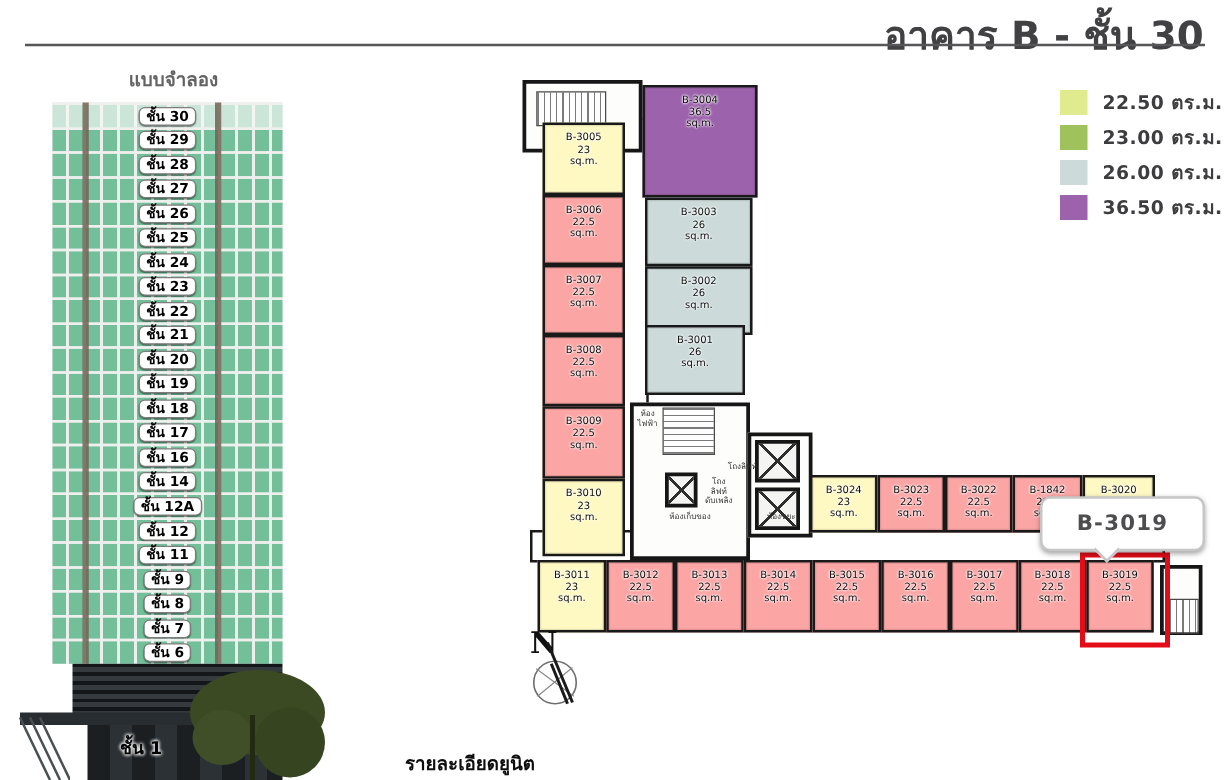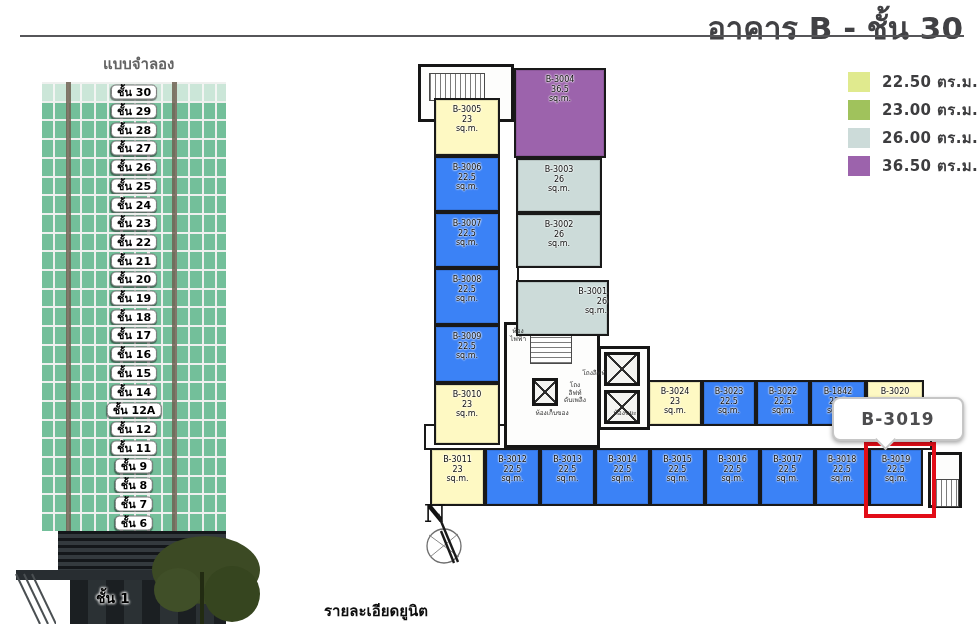--- a/index.html
+++ b/index.html
@@ -39,21 +39,21 @@
 
   
   .corridor{position:absolute;background:#fff;border:2px solid #191919;box-sizing:border-box;}
   #corridor-h{left:424px;top:424px;width:508px;height:26px;}
   #corridor-v{left:497px;top:94px;width:22px;height:340px;}
 
   .unit{position:absolute;box-sizing:border-box;border:2px solid #191919;text-align:center;
         padding-top:5px;box-shadow:inset 0 0 0 1px rgba(0,0,0,.10);}
   .unit span{display:block;font-size:8px;line-height:9.5px;color:#0e0e0e;
         text-shadow:0 0 2px #fff,0 0 2px #fff,0 0 2px #fff;}
-  .s225{background:#3b82f6;} .s23{background:#fef9c3;} .s26{background:#ccdbd9;} .s365{background:#9c63ac;}
+  .s225{background:#fca5a5;} .s23{background:#fef9c3;} .s26{background:#ccdbd9;} .s365{background:#9c63ac;}
 
   .corebox{position:absolute;background:#fdfdfc;border:3px solid #161616;box-sizing:border-box;}
   .xbox{position:absolute;box-sizing:border-box;border:3px solid #161616;background-color:#f4f4f2;
         background-image:
           linear-gradient(45deg,transparent calc(50% - 1px),#2e2e2e calc(50% - 1px) calc(50% + 1px),transparent calc(50% + 1px)),
           linear-gradient(-45deg,transparent calc(50% - 1px),#2e2e2e calc(50% - 1px) calc(50% + 1px),transparent calc(50% + 1px));}
   .treads-v{position:absolute;border:1px solid #4a4a4a;box-sizing:border-box;
         background:repeating-linear-gradient(90deg,#7a7a7a 0 1px,#fdfdfd 1px 5px);}
   .treads-h{position:absolute;border:1px solid #4a4a4a;box-sizing:border-box;
         background:repeating-linear-gradient(#7a7a7a 0 1px,#fdfdfd 1px 5px);}
@@ -118,23 +118,20 @@
         <span class="floor-chip">ชั้น 19</span>
       </div>
       <div class="floor-row">
         <span class="floor-chip">ชั้น 18</span>
       </div>
       <div class="floor-row">
         <span class="floor-chip">ชั้น 17</span>
       </div>
       <div class="floor-row">
         <span class="floor-chip">ชั้น 16</span>
-      </div>
-      <div class="floor-row">
-        <span class="floor-chip">ชั้น 15</span>
       </div>
       <div class="floor-row">
         <span class="floor-chip">ชั้น 14</span>
       </div>
       <div class="floor-row">
         <span class="floor-chip">ชั้น 12A</span>
       </div>
       <div class="floor-row">
         <span class="floor-chip">ชั้น 12</span>
       </div>
@@ -246,21 +243,21 @@
       <div class="unit s26" style="left: 516px; top: 158px; width: 86px; height: 55px;">
         <span>B-3003</span>
         <span>26</span>
         <span>sq.m.</span>
       </div>
       <div class="unit s26" style="left: 516px; top: 213px; width: 86px; height: 55px;">
         <span>B-3002</span>
         <span>26</span>
         <span>sq.m.</span>
       </div>
-      <div class="unit s26" style="left: 516px; top: 280px; width: 93px; height: 56px; text-align: right;">
+      <div class="unit s26" style="left: 516px; top: 260px; width: 80px; height: 56px;">
         <span>B-3001</span>
         <span>26</span>
         <span>sq.m.</span>
       </div>
       <div class="unit s23" style="left: 648px; top: 380px; width: 54px; height: 46px;">
         <span>B-3024</span>
         <span>23</span>
         <span>sq.m.</span>
       </div>
       <div class="unit s225" style="left: 702px; top: 380px; width: 54px; height: 46px;">

